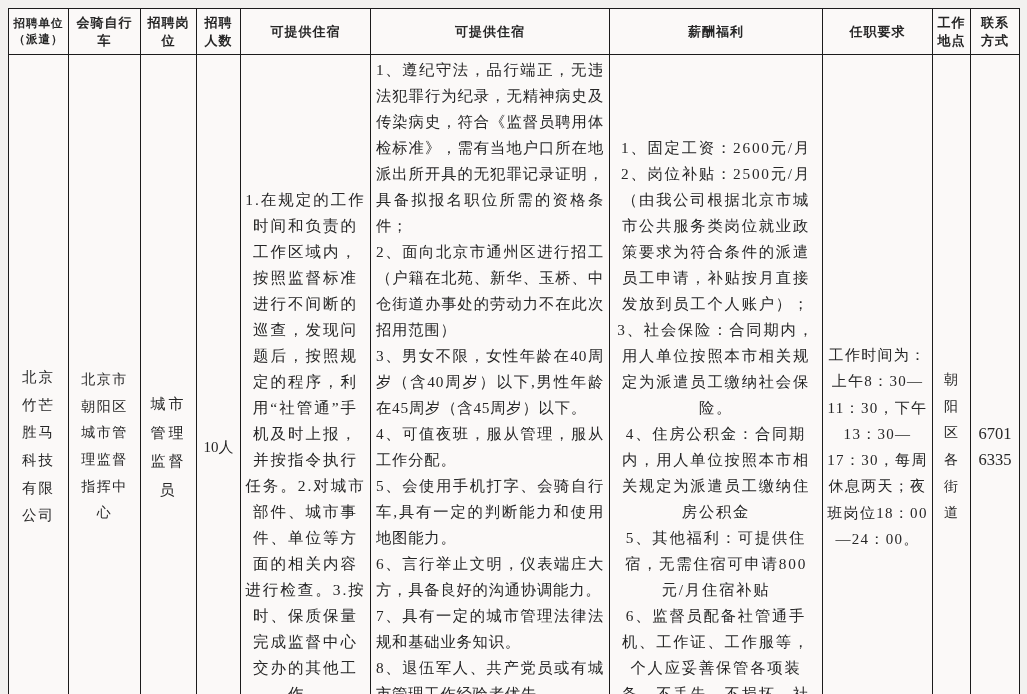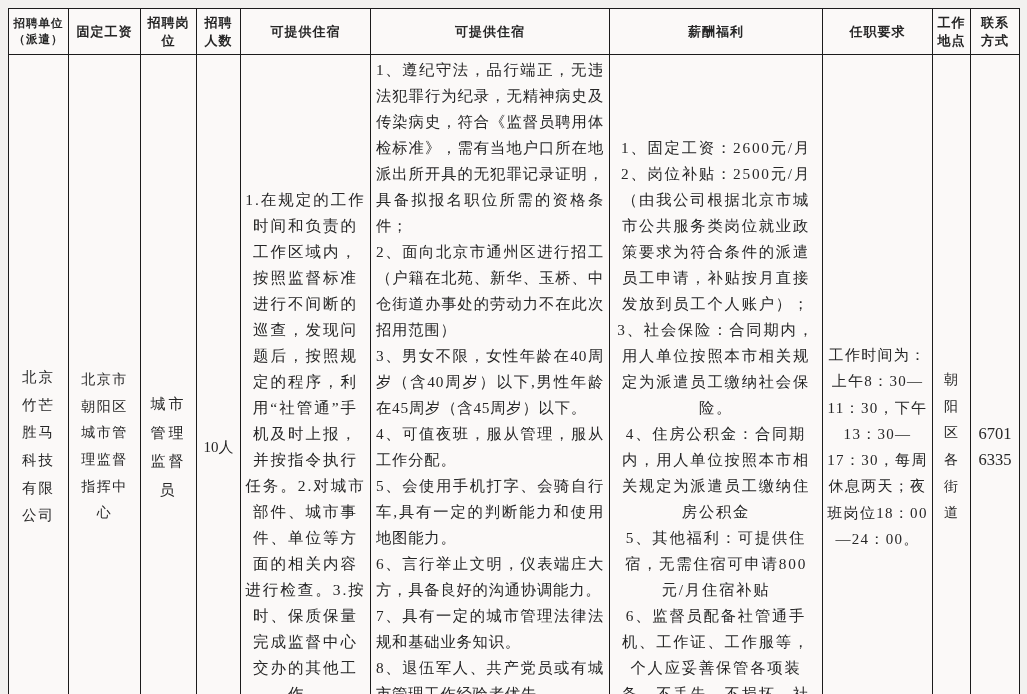--- a/index.html
+++ b/index.html
@@ -62,21 +62,21 @@
         <col style="width:239px">
       <col style="width:213px">
         <col style="width:110px">
         <col style="width:38px">
       <col style="width:49px">
     </colgroup>
     <thead>
       <tr>
         <th class="small">招聘单位
 （派遣）</th>
-        <th>固定工资</th>
+        <th>会骑自行车</th>
         <th>招聘岗
 位</th>
         <th>招聘
 人数</th>
         <th>可提供住宿</th>
         <th>可提供住宿</th>
         <th>薪酬福利</th>
         <th>任职要求</th>
         <th>工作
 地点</th>

